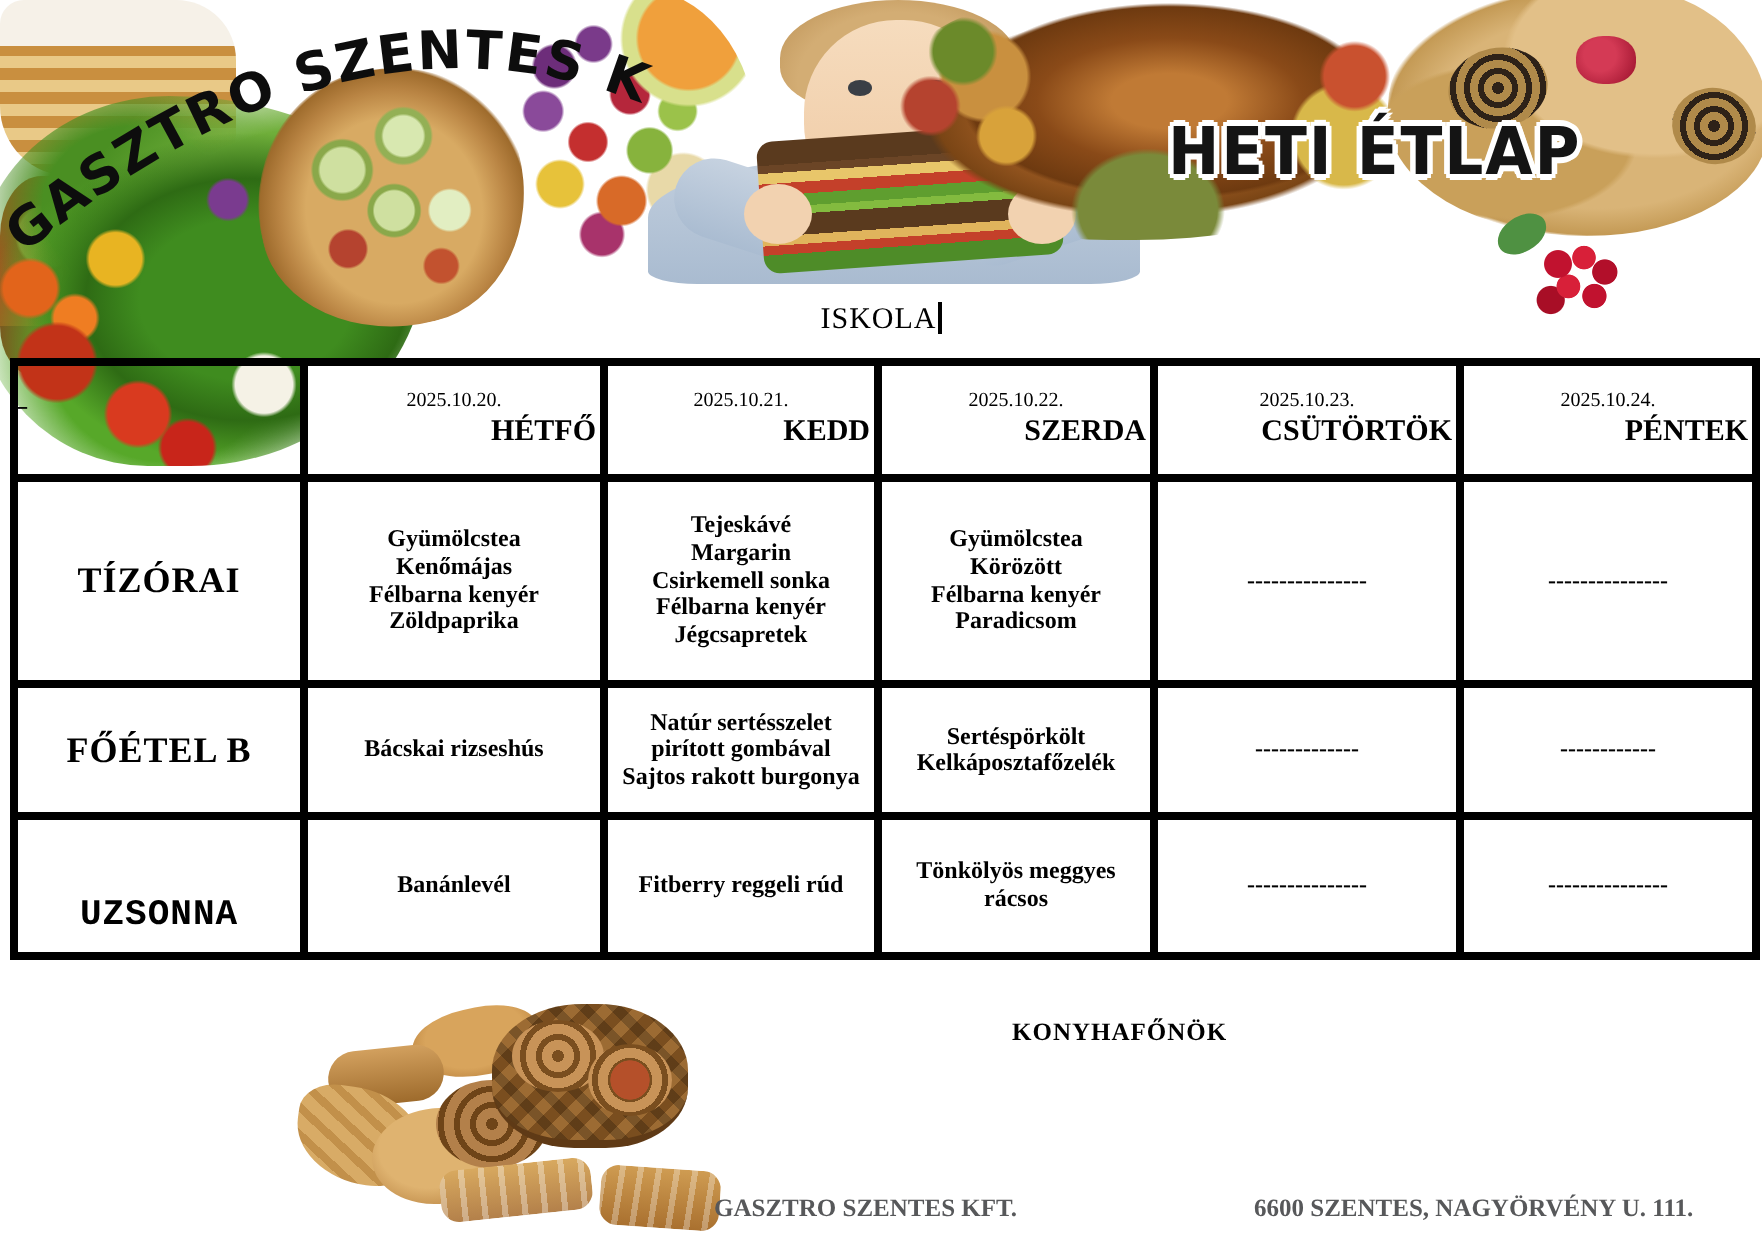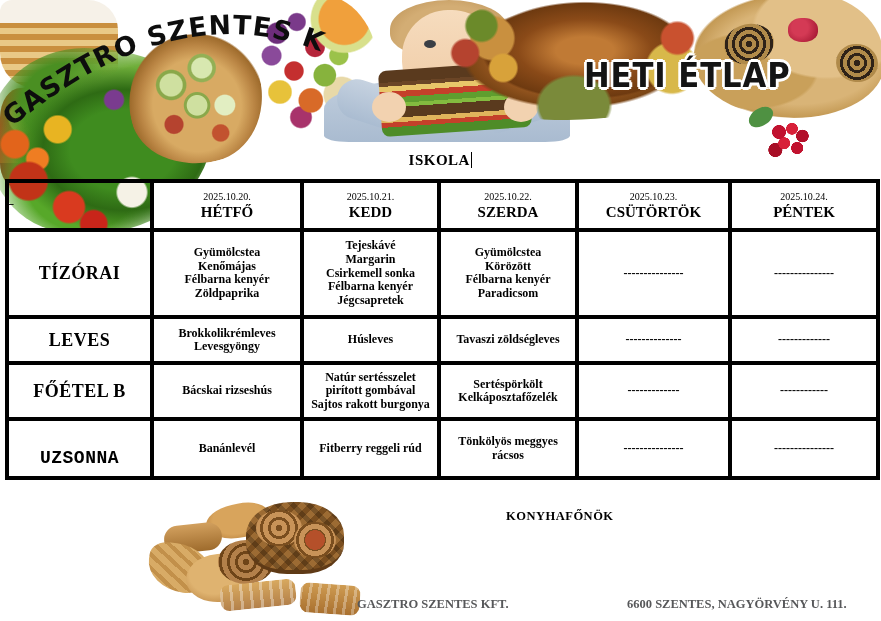--- a/index.html
+++ b/index.html
@@ -126,33 +126,33 @@
   .heti-title{
     position:absolute;left:584px;top:56px;z-index:3;
     font-family:"DejaVu Sans",sans-serif;font-weight:bold;font-size:33px;
     letter-spacing:1px;color:#141414;transform:scaleX(0.93);transform-origin:left;
     text-shadow:-3px 0 0 #fff,3px 0 0 #fff,0 -3px 0 #fff,0 3px 0 #fff,
       -2px -2px 0 #fff,2px -2px 0 #fff,-2px 2px 0 #fff,2px 2px 0 #fff;
     white-space:nowrap;
   }
   
   .school-line{position:absolute;left:0;right:0;top:151px;text-align:center;z-index:4;}
-  .school-text{font-weight:bold;font-size:15px;letter-spacing:0.5px;}
+  .school-text{font-weight:normal;font-size:15px;letter-spacing:0.5px;}
   .caret{display:inline-block;width:1.5px;height:16px;background:#000;margin-left:1px;vertical-align:-3px;animation:blink 1s steps(1) infinite;}
   @keyframes blink{50%{opacity:0;}}
   
   table.menu{
     position:absolute;left:5px;top:179px;width:871px;height:301px;z-index:1;
     border-collapse:collapse;table-layout:fixed;border:2px solid #000;
   }
   table.menu th,table.menu td{border:4px solid #000;background:#fff;text-align:center;vertical-align:middle;padding:1px 2px;overflow:hidden;}
   table.menu th.corner{background:transparent;position:relative;}
   .corner-dash{position:absolute;left:-2px;top:12px;font-size:13px;font-weight:bold;}
   .day-date{font-size:10px;font-weight:normal;line-height:1.3;}
-  .day-name{font-size:15px;font-weight:bold;line-height:1.2;}
+  .day-name{font-size:15px;font-weight:bold;line-height:1.2;text-align:right;}
   th.meal-label{font-size:18px;font-weight:bold;letter-spacing:0.5px;}
   th.meal-label.bottom{vertical-align:bottom;padding-bottom:8px;font-family:Liberation Mono, monospace;}
   .dish{font-size:12px;font-weight:bold;line-height:1.14;white-space:pre-line;}
   tr.r-head{height:43px;} tr.r-tizorai{height:77px;} tr.r-leves{height:41px;}
   tr.r-foetela{height:39px;} tr.r-foetelb{height:49px;margin-top:21px;} tr.r-uzsonna{height:52px;}
   
   .signature{position:absolute;left:506px;top:509px;font-size:12.5px;font-weight:bold;letter-spacing:0.5px;z-index:4;}
   .footer-company{position:absolute;left:357px;top:597px;font-size:12.5px;font-weight:bold;color:#57585a;z-index:4;}
   .footer-address{position:absolute;left:627px;top:597px;font-size:12.5px;font-weight:bold;color:#57585a;z-index:4;}
   
@@ -275,39 +275,20 @@
 Félbarna kenyér
 Paradicsom</div>
         </td>
       <td>
           <div class="dish">---------------</div>
         </td>
       <td>
           <div class="dish">---------------</div>
         </td>
     </tr>
-    <tr class="r-leves">
-      <th class="meal-label">LEVES</th>
-      <td>
-          <div class="dish">Brokkolikrémleves
-Levesgyöngy</div>
-        </td>
-      <td>
-          <div class="dish">Húsleves</div>
-        </td>
-      <td>
-          <div class="dish">Tavaszi zöldségleves</div>
-        </td>
-      <td>
-          <div class="dish">--------------</div>
-        </td>
-      <td>
-          <div class="dish">-------------</div>
-        </td>
-    </tr>
     <tr class="r-foetelb">
       <th class="meal-label">FŐÉTEL B</th>
       <td>
           <div class="dish">Bácskai rizseshús</div>
         </td>
       <td>
           <div class="dish">Natúr sertésszelet
 pirított gombával
 Sajtos rakott burgonya</div>
         </td>

